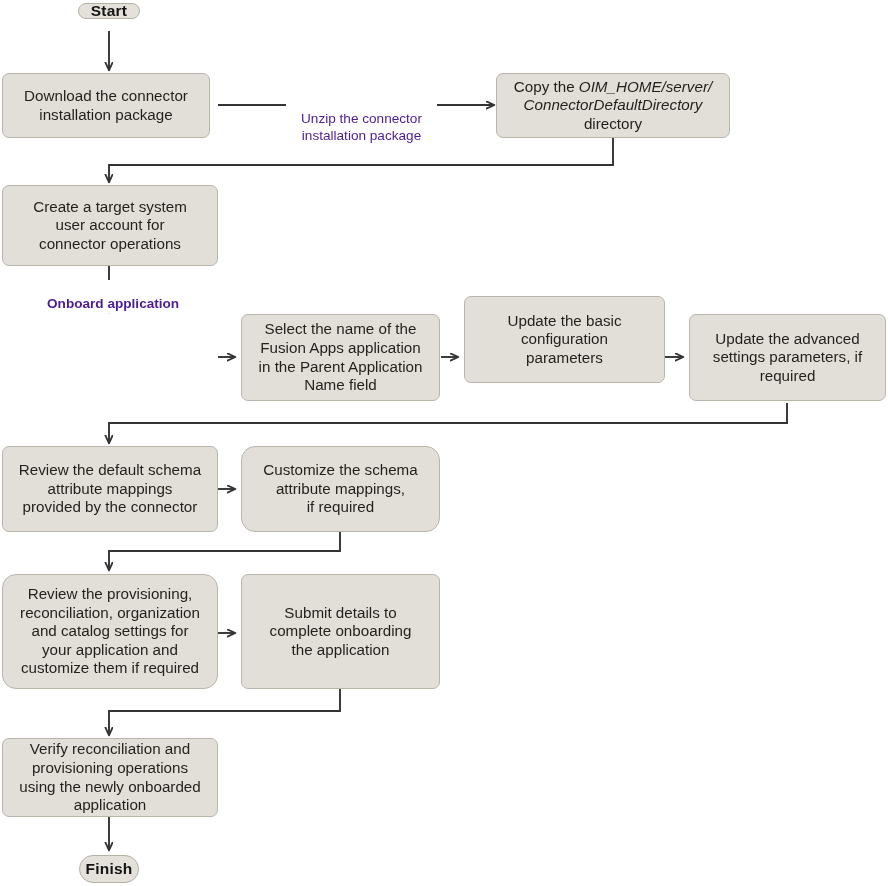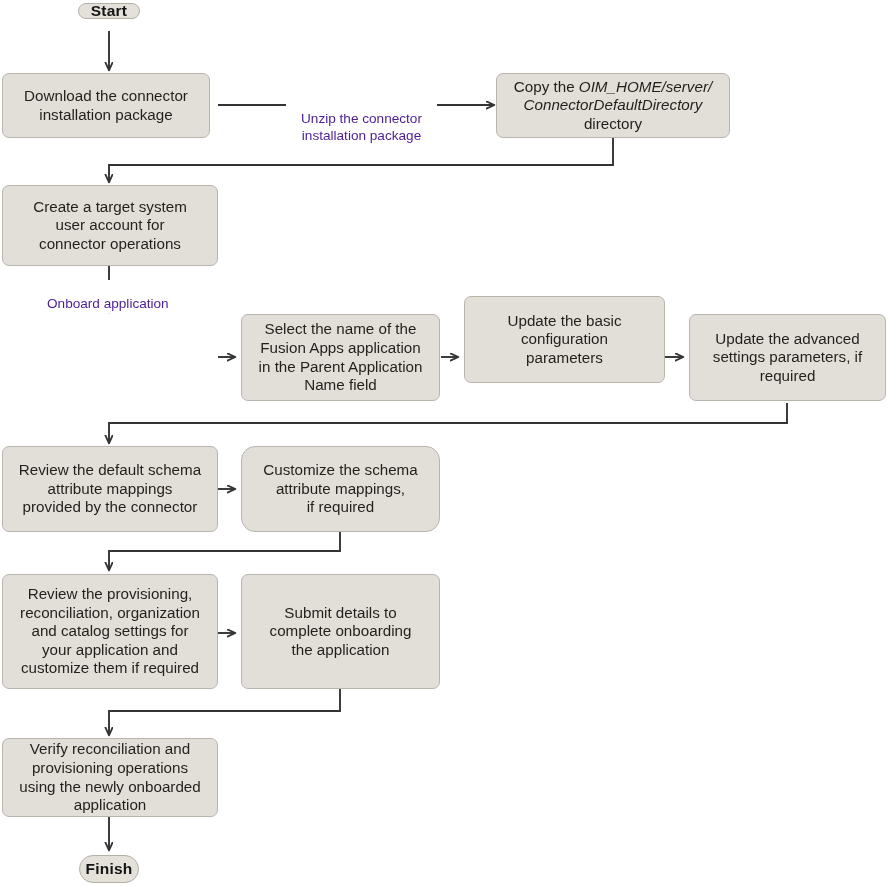--- a/index.html
+++ b/index.html
@@ -66,20 +66,21 @@
     font-size: 13.6px;
     line-height: 1.2;
     color: #4c1d95;
     text-align: center;
     background: #ffffff;
     white-space: pre-line;
     padding: 0 3px;
   }
   .edge-label.left-aligned {
     text-align: left;
+    font-weight: bold;
   }
   .ital {
     font-style: italic;
   }
 </style>
 </head>
 <body>
 
 <div id="canvas">
 
@@ -176,21 +177,21 @@
 attribute mappings
 provided by the connector</span>
   </div>
 
   <div class="node" style="left:241px; top:446px; width:199px; height:86px;border-radius:14px;">
     <span class="label-text">Customize the schema
 attribute mappings,
 if required</span>
   </div>
 
-  <div class="node" style="left:2px; top:574px; width:216px; height:115px;">
+  <div class="node" style="left:2px; top:574px; width:216px; height:115px;border-radius:14px;">
     <span class="label-text">Review the provisioning,
 reconciliation, organization
 and catalog settings for
 your application and
 customize them if required</span>
   </div>
 
   <div class="node" style="left:241px; top:574px; width:199px; height:115px;">
     <span class="label-text">Submit details to
 complete onboarding

